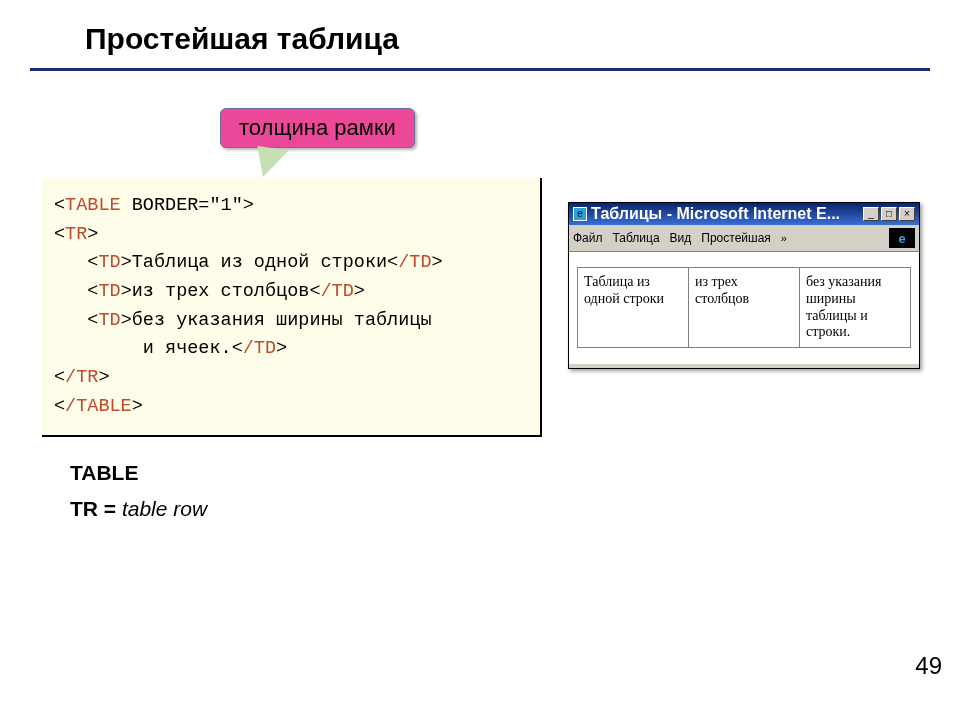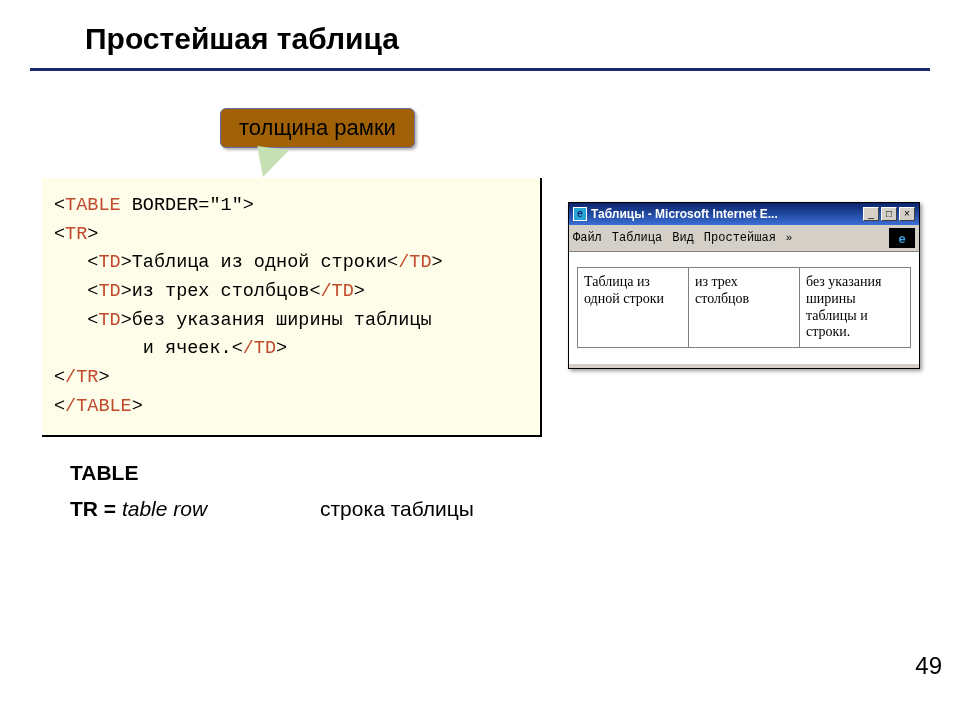--- a/index.html
+++ b/index.html
@@ -26,21 +26,21 @@
     left: 30px;
     top: 68px;
     width: 900px;
     height: 0;
     border-top: 3px solid #1a2a6b;
   }
   .callout {
     position: absolute;
     left: 220px;
     top: 108px;
-    background: #a16207;
+    background: #ec4899;
     border: 1px solid #6a6ea0;
     border-radius: 6px;
     padding: 6px 18px;
     font-size: 22px;
     color: #000;
     box-shadow: 2px 2px 3px rgba(0,0,0,0.3);
   }
   .callout-tail {
     position: absolute;
     left: 255px;
@@ -107,42 +107,42 @@
     height: 22px;
   }
   .titlebar-icon {
     width: 14px; height: 14px;
     background: #29a3d4;
     border: 1px solid #fff;
     margin-right: 4px;
     position: relative;
     font-size:10px; line-height:12px; text-align:center; color:#004;
   }
-  .titlebar-text { flex: 1; font-weight: bold; font-size: 12px; white-space: nowrap; overflow: hidden; }
+  .titlebar-text { flex: 1; font-weight: bold; font-size: 16px; white-space: nowrap; overflow: hidden; }
   .win-btns { display: flex; gap: 2px; }
   .win-btn {
     width: 16px; height: 14px;
     background: #d4d0c8;
     border: 1px solid #fff;
     border-right-color: #404040;
     border-bottom-color: #404040;
     font-size: 10px; line-height: 12px;
     text-align: center; color: #000;
     font-family: Arial;
   }
   .menubar {
     display: flex;
     padding: 3px 4px;
     background: #d4d0c8;
     border-bottom: 1px solid #808080;
     gap: 10px;
     align-items: center;
     font-size: 12px;
   }
-  .menubar span { text-decoration: underline; text-decoration-color: transparent; font-family: Liberation Mono, monospace; }
+  .menubar span { text-decoration: underline; text-decoration-color: transparent; }
   .chevrons { color:#000; font-size:11px; }
   .menu-logo {
     margin-left: auto;
     width: 26px; height: 20px;
     background: #000;
     display:flex; align-items:center; justify-content:center;
     color:#3aa0e0; font-size:13px; font-weight:bold;
   }
   .browser-body {
     background: #fff;
@@ -217,17 +217,16 @@
   </div>
   <div class="browser-bottom"></div>
 </div>
 
 <div class="defs">
   <div class="defs-row">
     <div class="defs-term"><b>TABLE</b><i></i></div>
   </div>
   <div class="defs-row">
     <div class="defs-term"><b>TR =</b><i> table row</i></div>
-    <div class="defs-desc">строка таблицы</div>
   </div>
 </div>
 
 <div class="page-num">49</div>
 
 </body></html>

